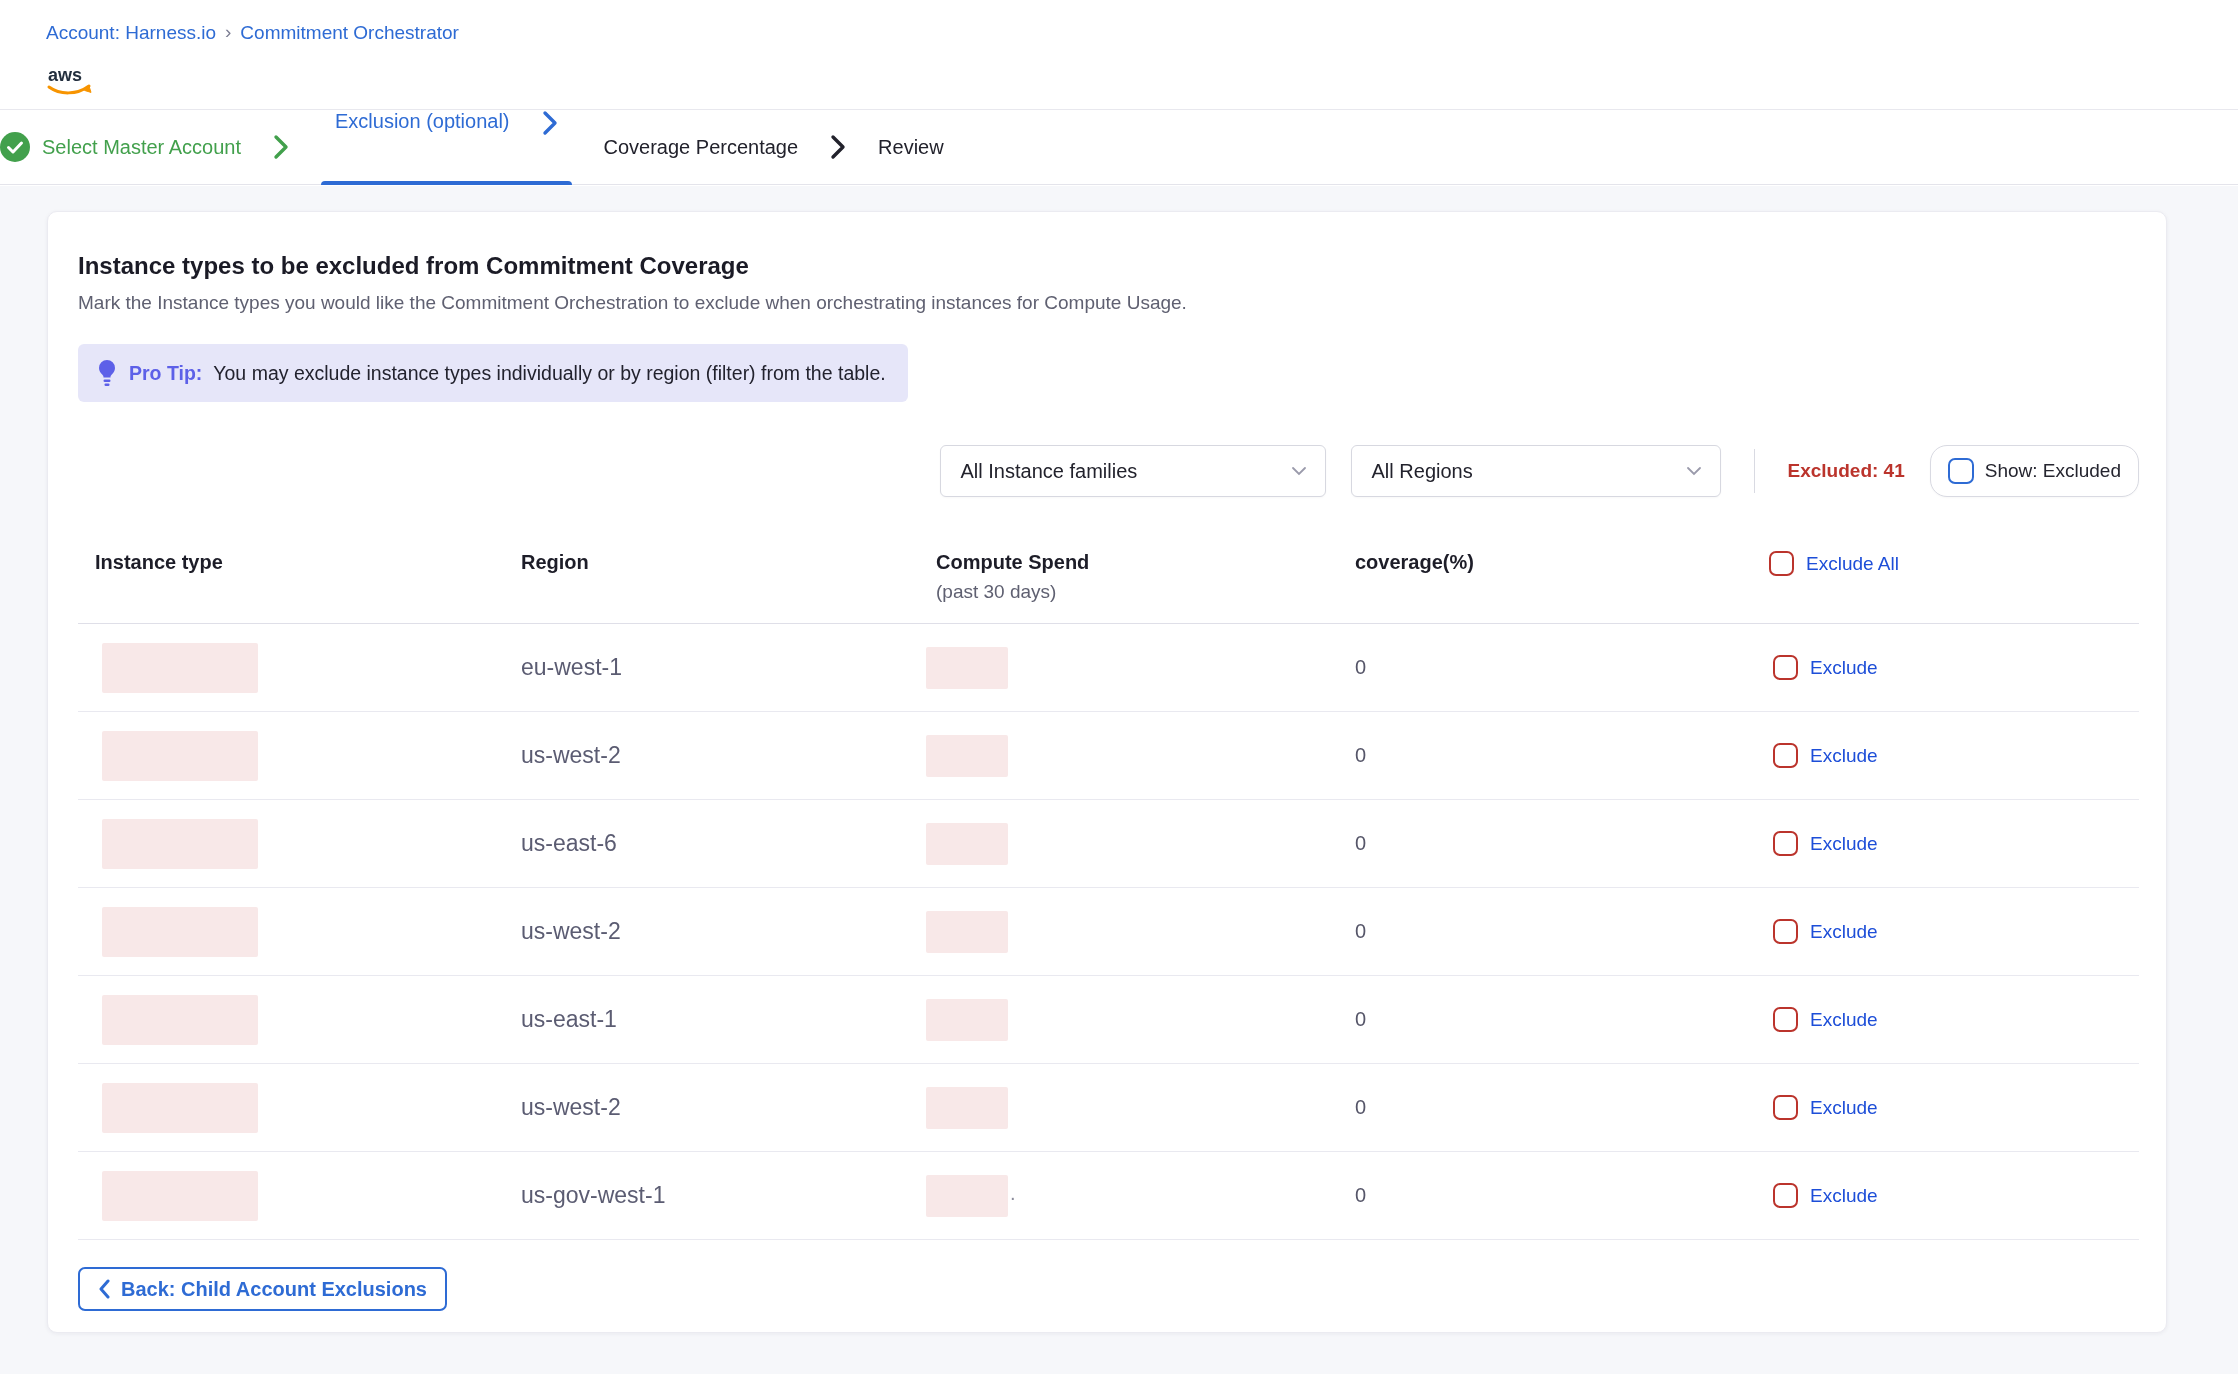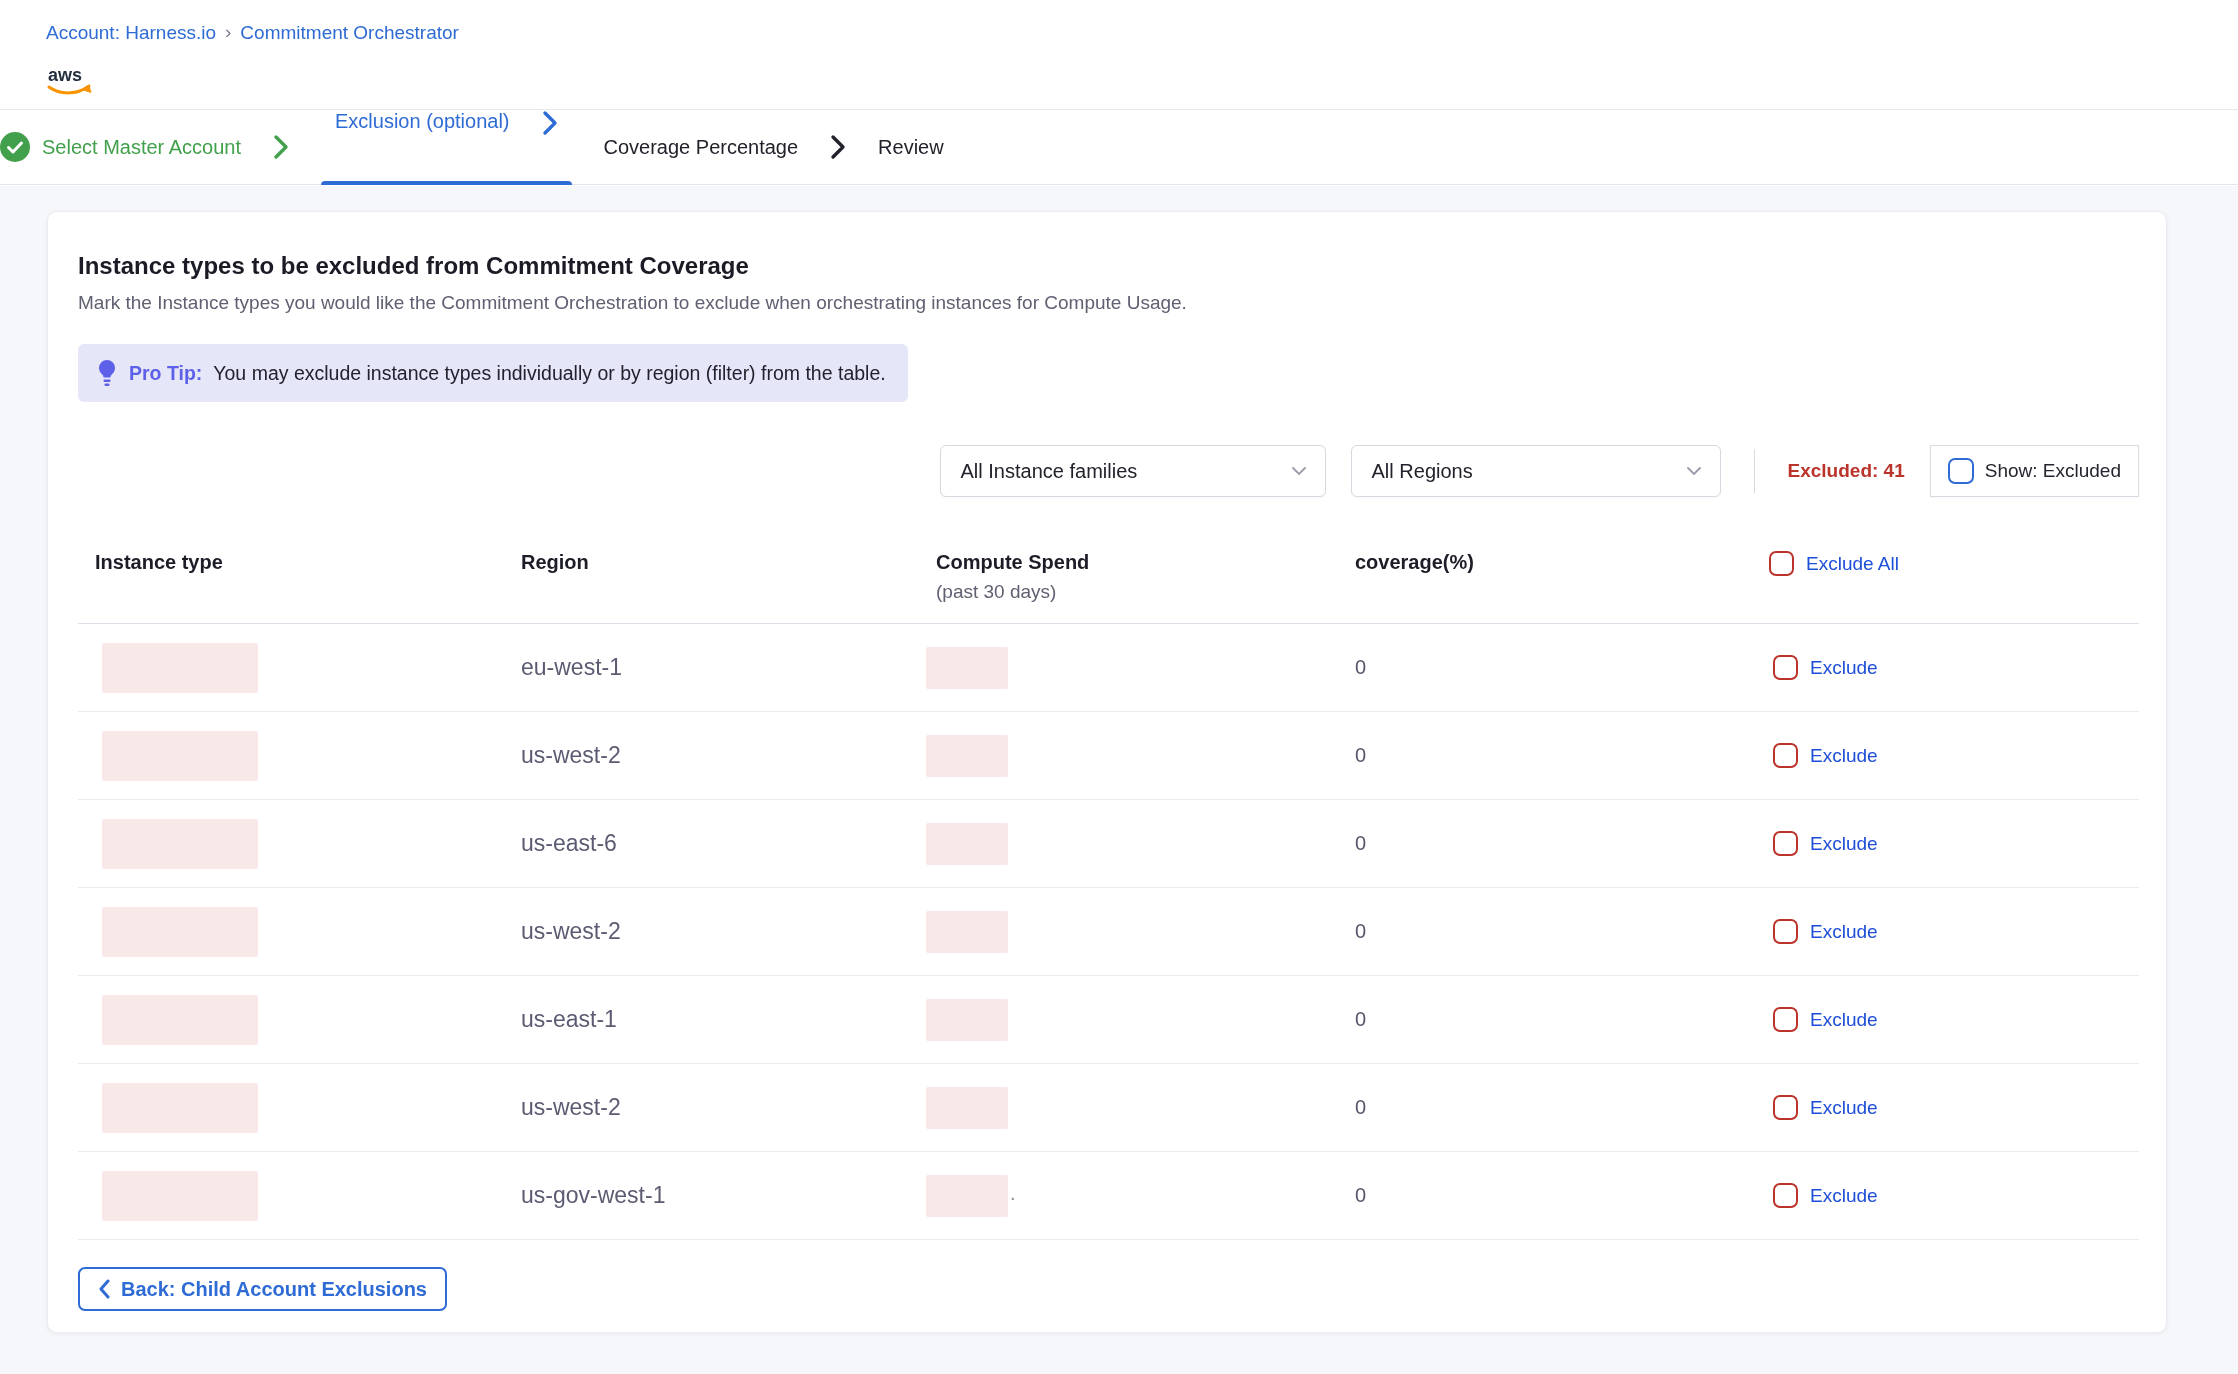--- a/index.html
+++ b/index.html
@@ -39,21 +39,21 @@
   .protip-label { color:#5d60e8; font-weight:bold; }
   .protip-text { color:#22222e; }
 
   
   .filters { margin-top:43px; display:flex; align-items:center; justify-content:flex-end; gap:25px; }
   .dropdown { height:52px; border:1px solid #d7d8e0; border-radius:6px; background:#fff; display:flex; align-items:center; justify-content:space-between; padding:0 18px 0 20px; font-size:20px; color:#22222c; cursor:pointer; box-shadow:0 1px 2px rgba(0,0,0,.03);text-align:right; }
   .dd1 { width:386px; }
   .dd2 { width:370px; }
   .vdivider { width:1px; height:44px; background:#d9dae2; margin:0 8px; }
   .excluded-count { color:#bb342c; font-weight:bold; font-size:19px; }
-  .showbox { height:52px; border:1px solid #d9dae2; border-radius:0; background:#fff; display:flex; align-items:center; gap:11px; padding:0 17px; font-size:19px; color:#25252f; cursor:pointer; box-shadow:0 1px 2px rgba(0,0,0,.03); }
+  .showbox { height:52px; border:1px solid #d9dae2; border-radius:17px; background:#fff; display:flex; align-items:center; gap:11px; padding:0 17px; font-size:19px; color:#25252f; cursor:pointer; box-shadow:0 1px 2px rgba(0,0,0,.03); }
   .cb { width:26px; height:26px; border-radius:7px; background:#fff; flex:0 0 auto; cursor:pointer; }
   .cb-blue { border:2px solid #2e6bd4; }
   .cb-red { width:25px; height:25px; border:2px solid #bb342c; }
 
   
   .table { margin-top:54px; }
   .thead, .trow { display:grid; grid-template-columns:436px 412px 412px 420px 1fr; }
   .thead { align-items:start; padding-bottom:20px; border-bottom:1px solid #dfdfe8; }
   .th { font-size:20px; font-weight:bold; color:#1d1d28; }
   .c1 { padding-left:17px; }

